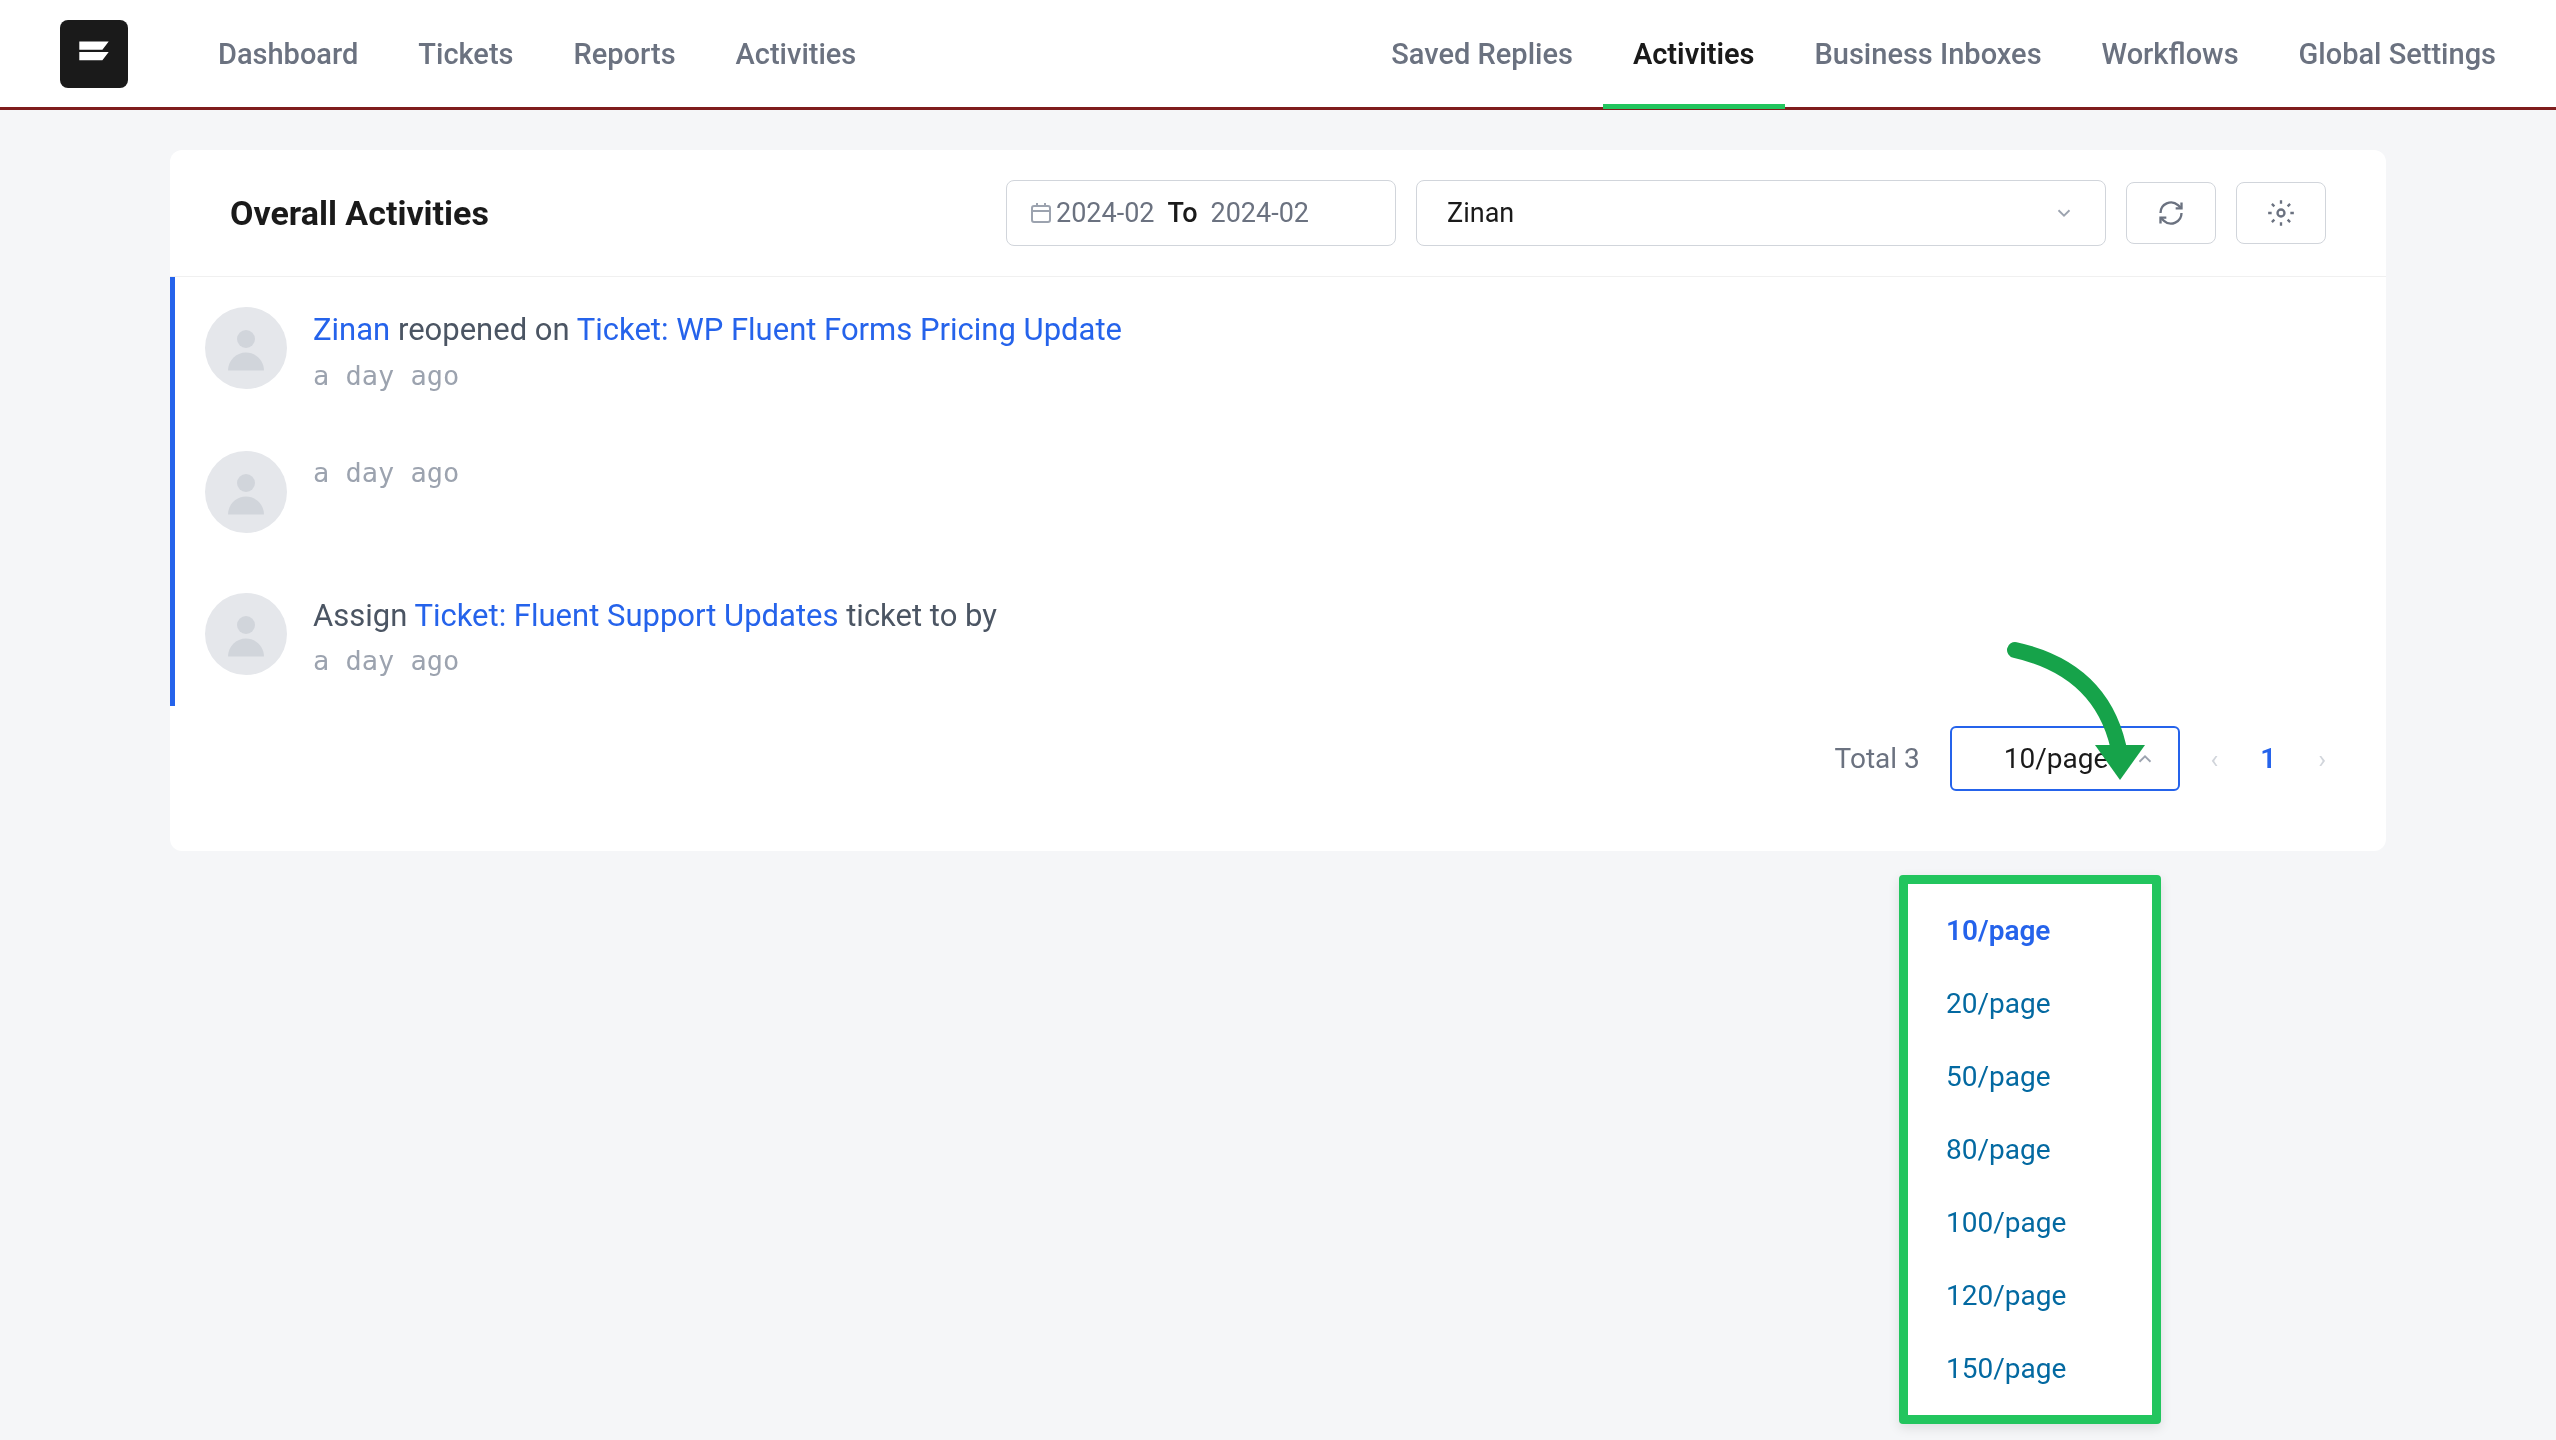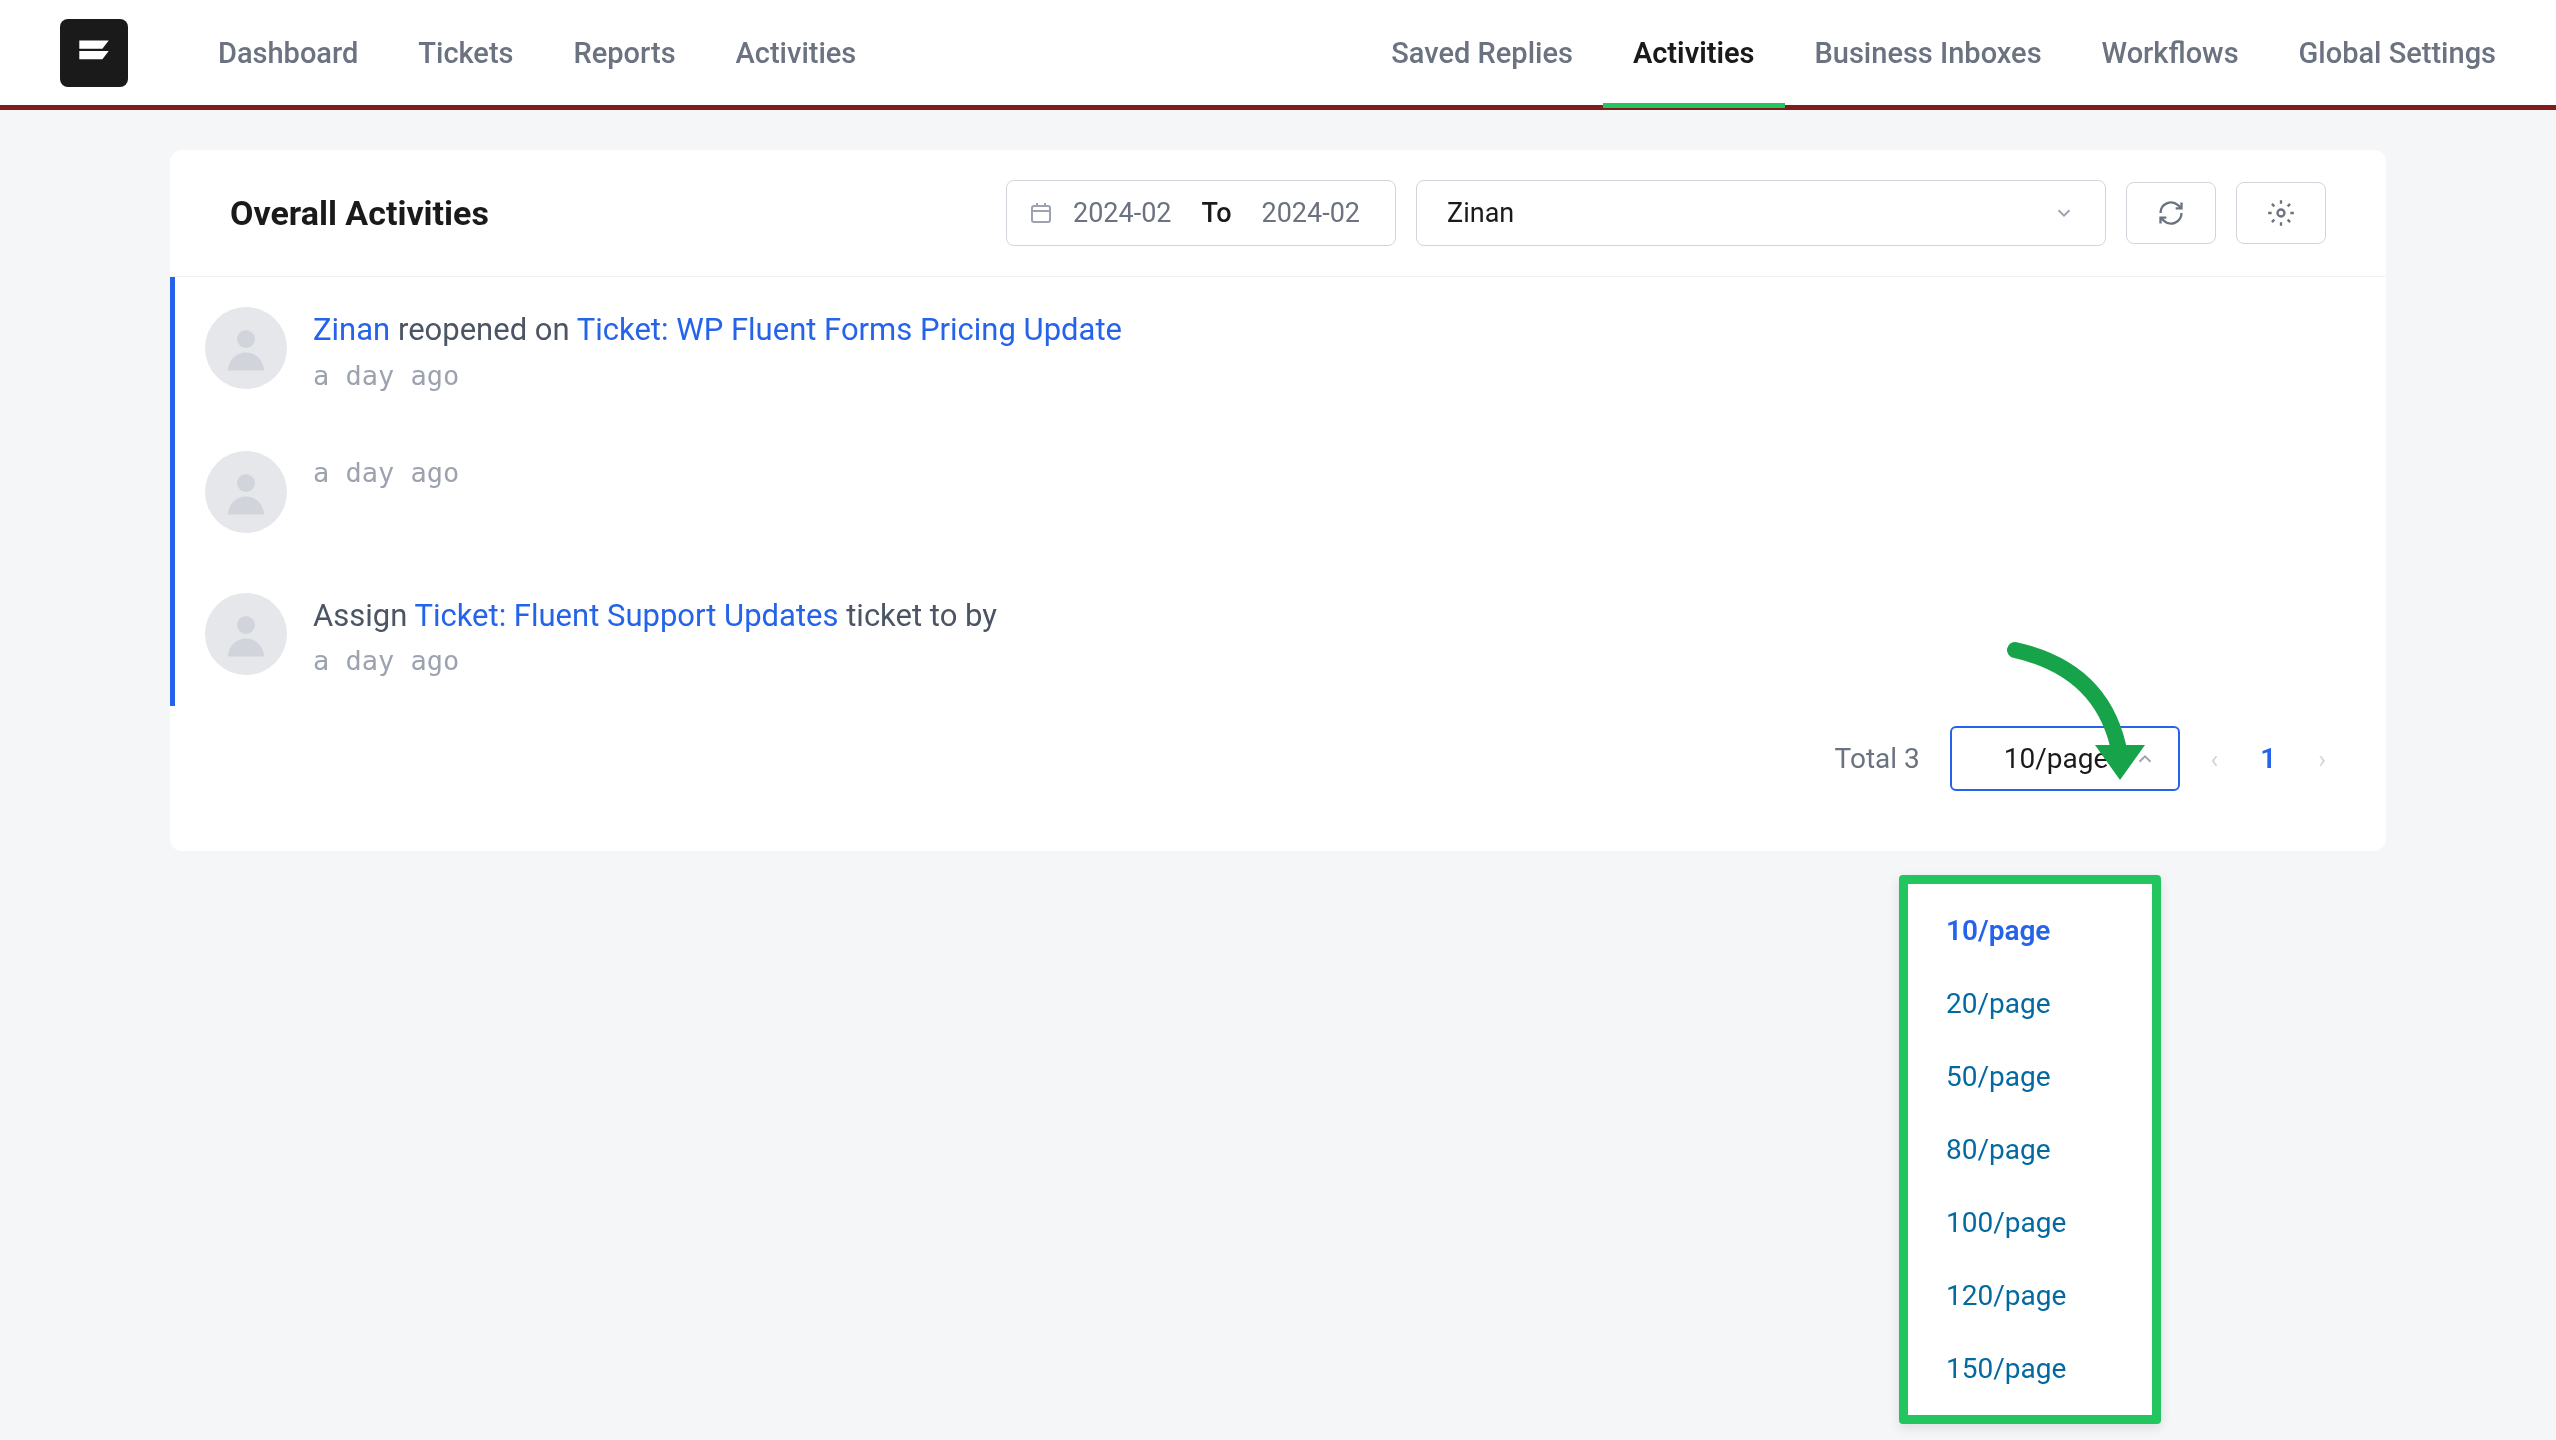--- a/index.html
+++ b/index.html
@@ -9,21 +9,21 @@
       font-family: -apple-system, BlinkMacSystemFont, "Segoe UI", Roboto, sans-serif;
     }
     body {
       background: #f5f6f8;
       width: 2556px;
       height: 1440px;
       overflow: hidden;
     }
     .header {
       background: #fff;
-      border-bottom: 5px solid #7f1d1d;
+      border-bottom: 3px solid #7f1d1d;
       height: 110px;
       display: flex;
       align-items: center;
       padding: 0 60px;
     }
     .logo {
       width: 68px;
       height: 68px;
       background: #1a1a1a;
       border-radius: 8px;
@@ -88,21 +88,21 @@
       display: flex;
       gap: 20px;
       align-items: center;
     }
     .date-picker {
       border: 1px solid #d1d5db;
       border-radius: 8px;
       padding: 16px 22px;
       display: flex;
       align-items: center;
-      gap: 20px;
+      gap: 3px;
       font-size: 27px;
       color: #6b7280;
       background: #fff;
       min-width: 390px;
     }
     .date-picker .to {
       margin: 0 10px;
       color: #1a1a1a;
       font-weight: 500;
     }

